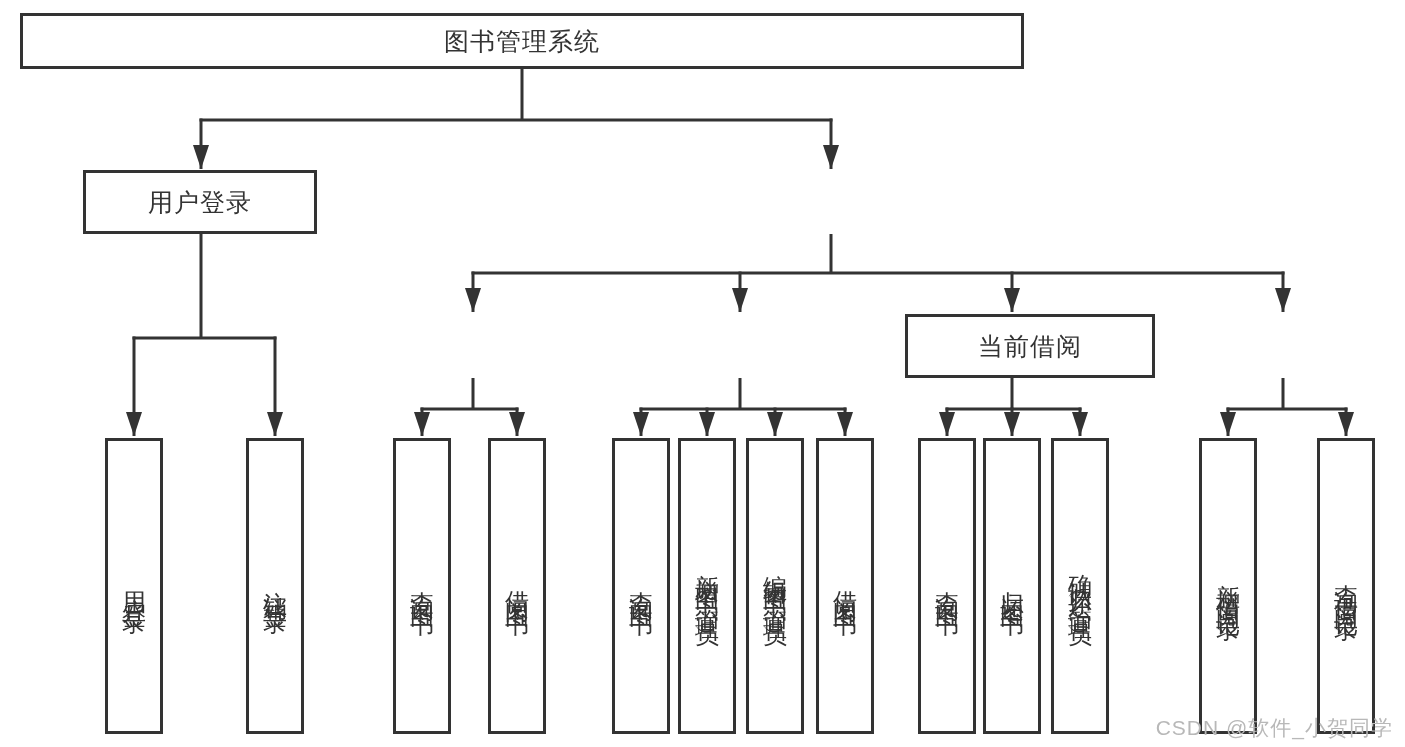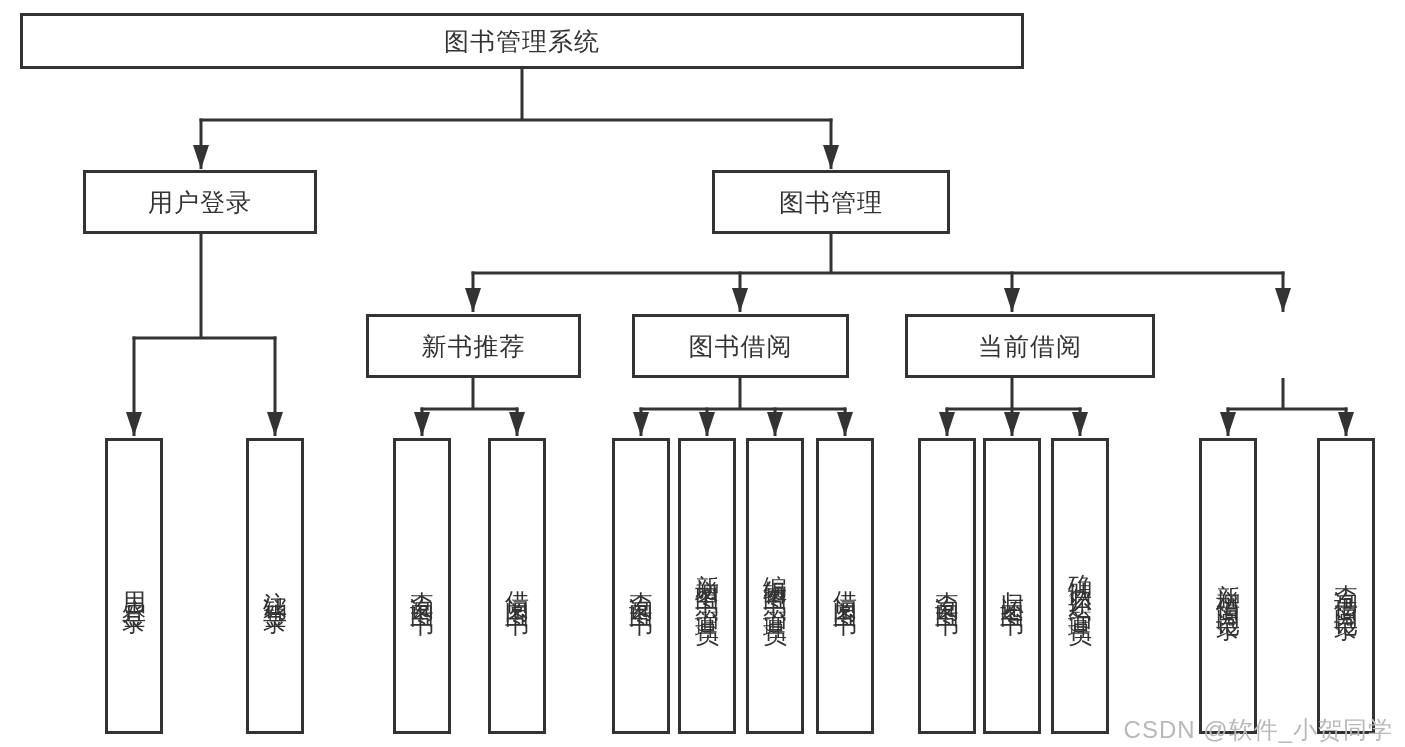--- a/index.html
+++ b/index.html
@@ -36,21 +36,21 @@
     writing-mode:vertical-rl;
     font-size:24px;
     letter-spacing:7px;
     line-height:1;
   }
   .watermark{
     position:absolute;
     z-index:3;
     right:12px;
     top:714px;
-    font-size:24px;
+    font-size:21px;
     color:var(--watermark);
     letter-spacing:1px;
     white-space:nowrap;
   }
 </style>
 </head>
 <body>
 
 <div class="canvas">
 
@@ -97,30 +97,21 @@
     </g>
   </svg>
 
   <div class="node h" style="left:20px;top:13px;width:1004px;height:56px">
     <span>图书管理系统</span>
   </div>
 
   <div class="node h" style="left:83px;top:170px;width:234px;height:64px">
     <span>用户登录</span>
   </div>
-  <div class="node h" style="left:712px;top:170px;width:238px;height:64px">
-    <span>图书管理</span>
-  </div>
 
-  <div class="node h" style="left:366px;top:314px;width:215px;height:64px">
-    <span>新书推荐</span>
-  </div>
-  <div class="node h" style="left:632px;top:314px;width:217px;height:64px">
-    <span>图书借阅</span>
-  </div>
   <div class="node h" style="left:905px;top:314px;width:250px;height:64px">
     <span>当前借阅</span>
   </div>
 
   <div class="node v" style="left:105px;top:438px;width:58px;height:296px">
     <span>用户登录</span>
   </div>
   <div class="node v" style="left:246px;top:438px;width:58px;height:296px">
     <span>注销登录</span>
   </div>

